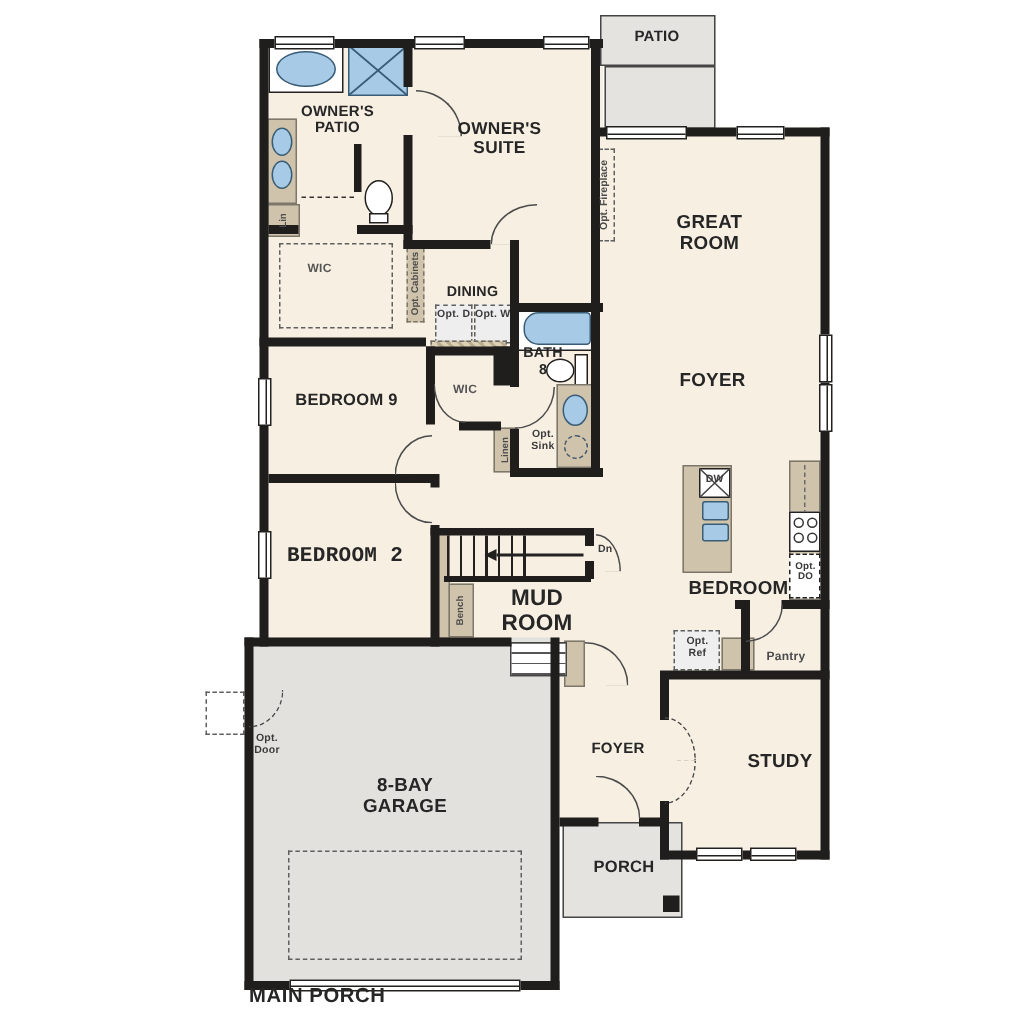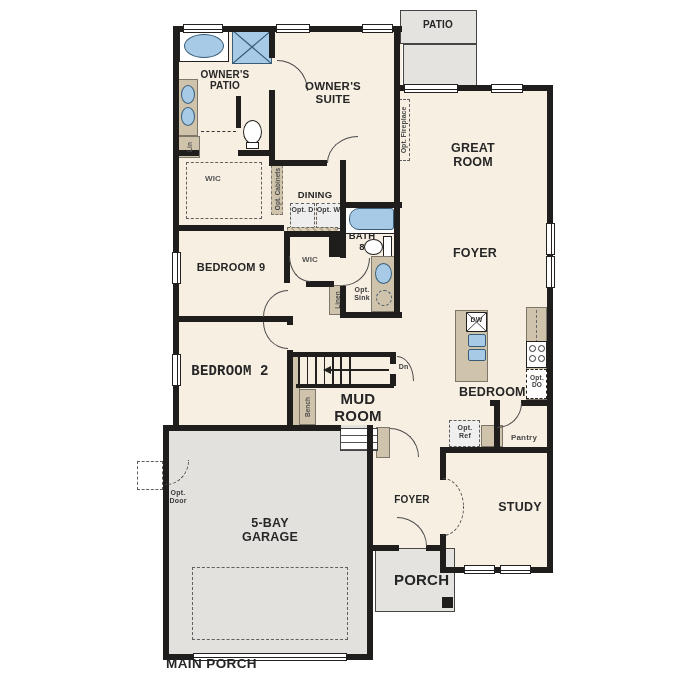--- a/index.html
+++ b/index.html
@@ -185,24 +185,24 @@
   <div class="lbl" style="left:199px;top:175px;width:28px;font-size:8px;color:#555;">WIC</div>
   <div class="lbl" style="left:287px;top:190px;width:56px;font-size:9.5px;">DINING</div>
   <div class="lbl" style="left:346px;top:231px;width:32px;font-size:9.5px;">BATH 8</div>
   <div class="lbl" style="left:451px;top:246px;width:48px;font-size:12.5px;">FOYER</div>
   <div class="lbl" style="left:296px;top:256px;width:28px;font-size:8px;color:#555;">WIC</div>
   <div class="lbl" style="left:189px;top:261px;width:84px;font-size:11px;">BEDROOM 9</div>
   <div class="lbl" style="left:188px;top:364px;width:84px;font-size:14px;font-family:Liberation Mono, monospace;">BEDROOM 2</div>
   <div class="lbl" style="left:325px;top:391px;width:66px;font-size:15px;">MUD ROOM</div>
   <div class="lbl" style="left:459px;top:385px;width:54px;font-size:12.5px;">BEDROOM</div>
   <div class="lbl" style="left:502px;top:434px;width:44px;font-size:8px;font-weight:bold;color:#4a4a4a;">Pantry</div>
-  <div class="lbl" style="left:233px;top:516px;width:74px;font-size:12.5px;">5-BAY GARAGE</div>
+  <div class="lbl" style="left:233px;top:516px;width:74px;font-size:12.5px;">8-BAY GARAGE</div>
   <div class="lbl" style="left:392px;top:494px;width:40px;font-size:10px;">FOYER</div>
   <div class="lbl" style="left:470px;top:500px;width:56px;font-size:12.5px;margin-left:22px;">STUDY</div>
-  <div class="lbl" style="left:394px;top:572px;width:44px;font-size:15px;">PORCH</div>
+  <div class="lbl" style="left:394px;top:572px;width:44px;font-size:11px;">PORCH</div>
   <div class="lbl" style="left:166px;top:656px;width:120px;font-size:13.5px;text-align:left;letter-spacing:.4px;">MAIN PORCH</div>
 
   <div class="lbl" style="left:396px;top:363px;width:15px;font-size:7px;color:#3a3a3a;">Dn</div>
   <div class="lbl" style="left:468px;top:316px;width:17px;font-size:7px;color:#3a3a3a;">DW</div>
   <div class="lbl" style="left:290px;top:206px;width:25px;font-size:7px;color:#3a3a3a;">Opt. D</div>
   <div class="lbl" style="left:316px;top:206px;width:25px;font-size:7px;color:#3a3a3a;">Opt. W</div>
   <div class="lbl" style="left:350px;top:286px;width:24px;font-size:7px;color:#3a3a3a;">Opt. Sink</div>
   <div class="lbl" style="left:452px;top:424px;width:26px;font-size:7px;color:#3a3a3a;">Opt. Ref</div>
   <div class="lbl" style="left:527px;top:374px;width:20px;font-size:6.5px;color:#3a3a3a;">Opt. DO</div>
   <div class="lbl" style="left:165px;top:489px;width:26px;font-size:7px;color:#3a3a3a;">Opt. Door</div>

